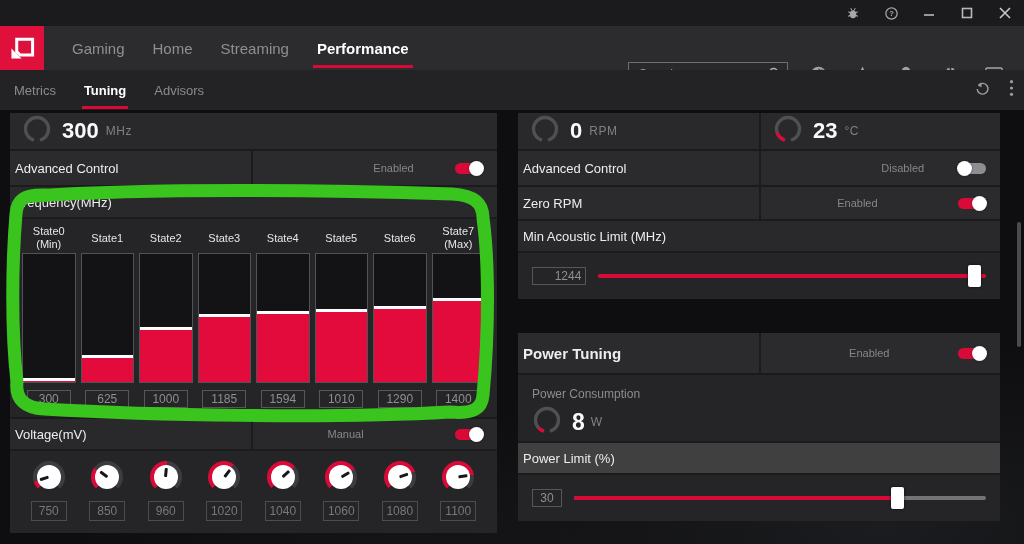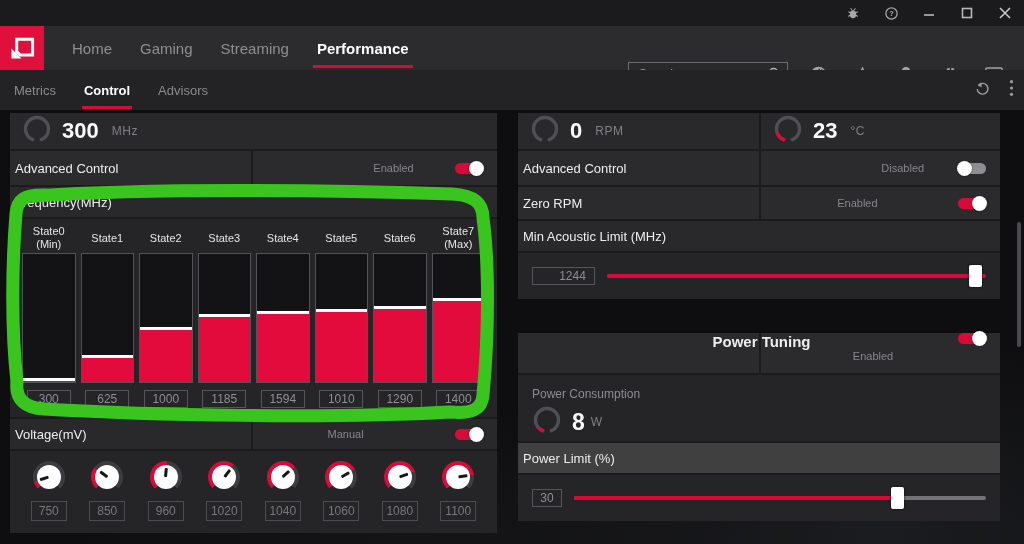--- a/index.html
+++ b/index.html
@@ -56,21 +56,21 @@
   .state-text { color:#86878b; font-size:11px; padding-left:255px; }
   .toggle { position:absolute; right:14px; width:28px; height:11px; border-radius:6px; background:#8e8e92; }
   .toggle .toggle-knob { position:absolute; left:-1px; top:-2px; width:15px; height:15px; border-radius:50%;
     background:#ffffff; box-shadow:0 0 2px rgba(0,0,0,.6); }
   .toggle.on { background:var(--accent); }
   .toggle.on .toggle-knob { left:auto; right:-1px; }
 
   .gauge-row { background:#29292c; }
   .gauge-cell { display:flex; align-items:center; height:100%; }
   .gauge-num { color:#fafafa; font-size:22px; font-weight:700; margin-left:10px; }
-  .gauge-unit { color:#808084; font-size:12px; margin-left:13px; letter-spacing:.5px; }
+  .gauge-unit { color:#808084; font-size:12px; margin-left:7px; letter-spacing:.5px; }
 
   
   .bars-wrap { padding:4px 12px 9px 12px; display:flex; gap:5px; }
   .freq-col { flex:1; display:flex; flex-direction:column; align-items:center; }
   .freq-label { height:30px; display:flex; flex-direction:column; align-items:center; justify-content:center;
     color:#e6e6e8; font-size:11px; line-height:13px; }
   .freq-bar { position:relative; width:100%; height:130px; background:#131315; border:1px solid #525judge357; border:1px solid #525357; overflow:hidden; }
   .freq-fill { position:absolute; left:0; right:0; bottom:0; background:var(--bar-red); }
   .freq-handle { position:absolute; left:0; right:0; height:3px; background:#ffffff; }
   .freq-value { margin-top:7px; width:44px; height:18px; border:1px solid #55565a; color:#8e8f93;
@@ -146,22 +146,22 @@
   </div>
 
   <div class="navbar">
     <div class="logo">
       <svg width="30" height="30" viewBox="0 0 34 34">
         <path d="M11 7 H29 V25 H15 L11 21 Z" fill="none" stroke="#ffffff" stroke-width="3.4"></path>
         <path d="M5 29 V17.5 L16.5 29 Z" fill="#ffffff"></path>
       </svg>
     </div>
     <div class="nav-items">
+      <div class="nav-item">Gaming</div>
       <div class="nav-item">Home</div>
-      <div class="nav-item">Gaming</div>
       <div class="nav-item">Streaming</div>
       <div class="nav-item active">Performance</div>
     </div>
     <div class="search-wrap">
       <input type="text" placeholder="Search" style="">
       <span class="mag">
         <svg width="15" height="15" viewBox="0 0 16 16">
             <circle cx="7" cy="7" r="4.4" fill="none" stroke="#b0b0b3" stroke-width="1.5"></circle>
             <line x1="10.4" y1="10.4" x2="14" y2="14" stroke="#b0b0b3" stroke-width="1.5"></line>
           </svg>
@@ -205,21 +205,21 @@
           <line x1="16.5" y1="11" x2="10" y2="11"></line>
               <path d="M12.5 8.5 L10 11 L12.5 13.5"></path>
             </g>
           </svg>
       </div>
     </div>
   </div>
 
   <div class="subnav">
     <div class="sub-item">Metrics</div>
-    <div class="sub-item active">Control</div>
+    <div class="sub-item active">Tuning</div>
     <div class="sub-item">Advisors</div>
     <div class="sub-icons">
       <span>
         <svg width="17" height="17" viewBox="0 0 20 20">
             <path d="M5.3 6.2 A6.3 6.3 0 1 1 3.8 10.5" fill="none" stroke="#9c9c9f" stroke-width="1.7"></path>
             <path d="M8.6 2.6 L4.6 6.8 L9 8.4" fill="#9c9c9f"></path>
           </svg>
       </span>
       <span>
         <svg width="5" height="18" viewBox="0 0 5 20">
@@ -444,30 +444,30 @@
       <div class="cell-divider"></div>
       <span class="state-text">Enabled</span>
       <div class="toggle on">
           <div class="toggle-knob"></div>
         </div>
     </div>
     <div class="row" style="height:32px; background:#29292c;">
       <span class="row-label">Min Acoustic Limit (MHz)</span>
     </div>
     <div class="block slider-row" style="height:46px; border-bottom:none;">
-      <div class="val-box" style="width:63px;padding-left:18px;">1244</div>
+      <div class="val-box" style="width:54px;padding-left:18px;">1244</div>
       <div class="slider red-base" style="--frac: 0.97;">
         <div class="slider-fill"></div>
         <div class="slider-thumb"></div>
       </div>
     </div>
   </div>
 
   <div class="card" style="left:518px; top:333px; width:482px;">
-    <div class="row" style="height:42px;flex-direction:column;">
+    <div class="row" style="height:42px;">
       <span class="row-label big">Power Tuning</span>
       <div class="cell-divider"></div>
       <span class="state-text" style="padding-left:228px;">Enabled</span>
       <div class="toggle on">
           <div class="toggle-knob"></div>
         </div>
     </div>
     <div class="block" style="height:68px;">
       <div class="pc-label">Power Consumption</div>
       <div class="pc-gaugeline">

